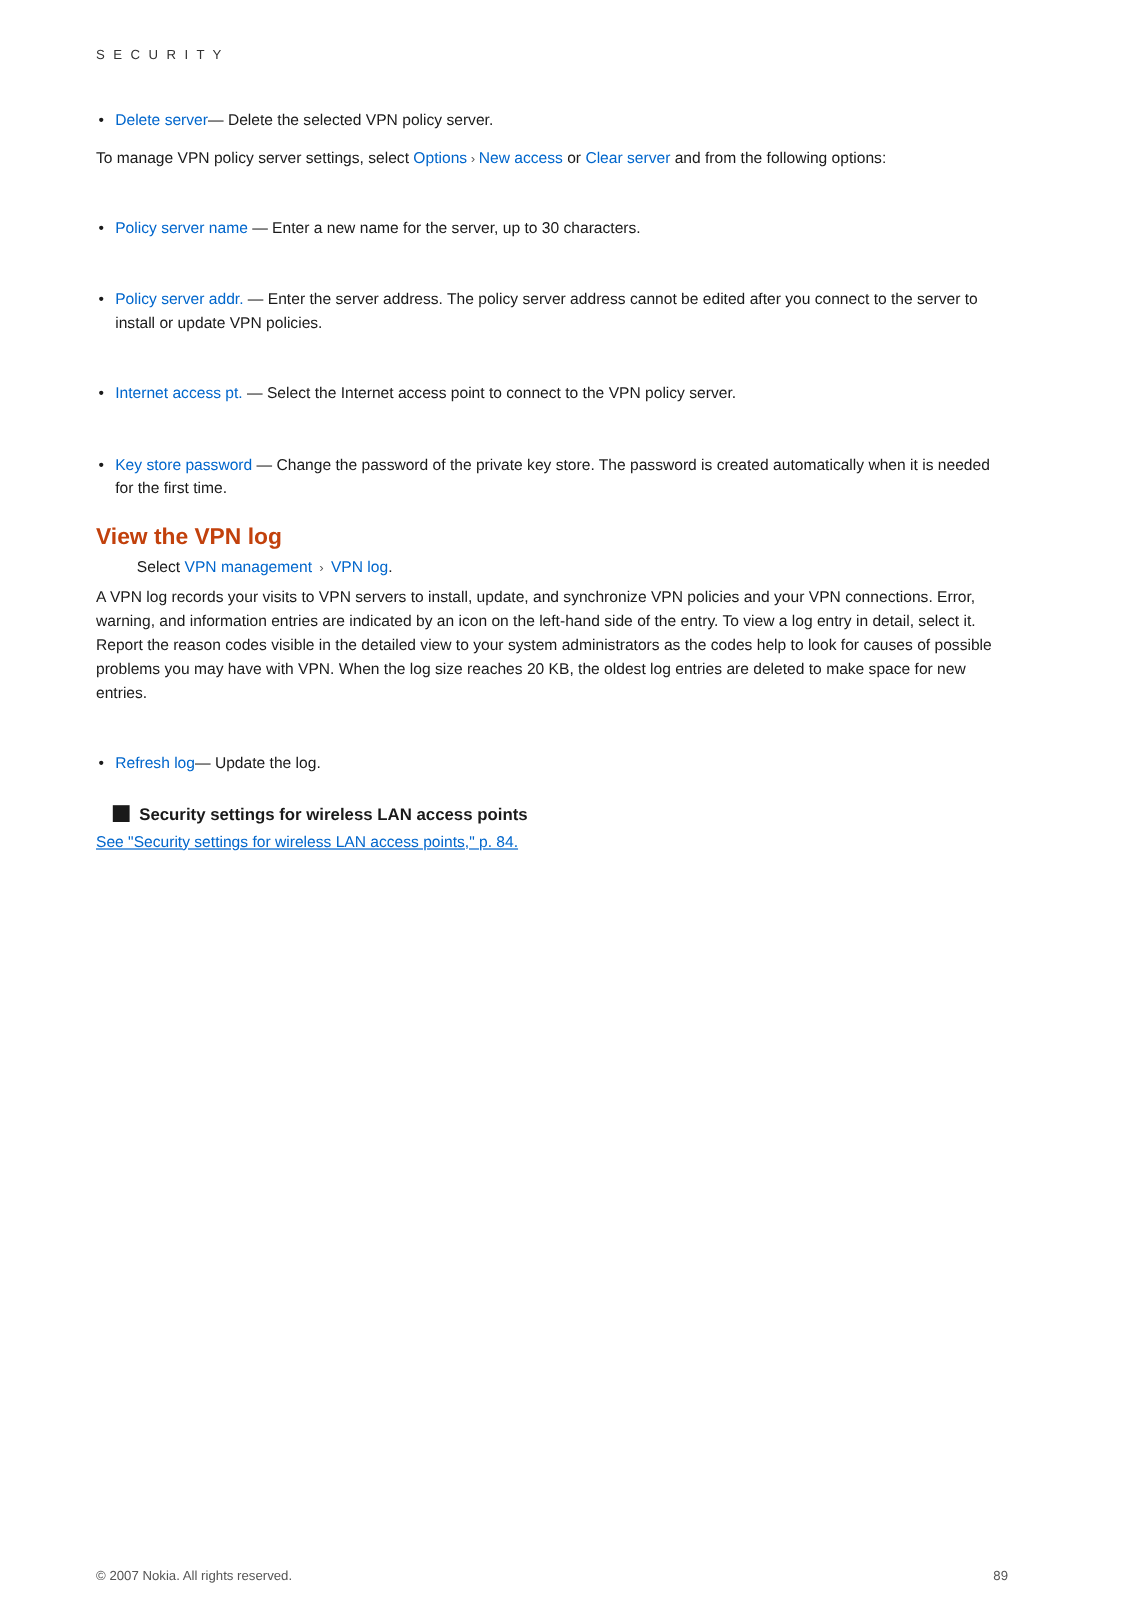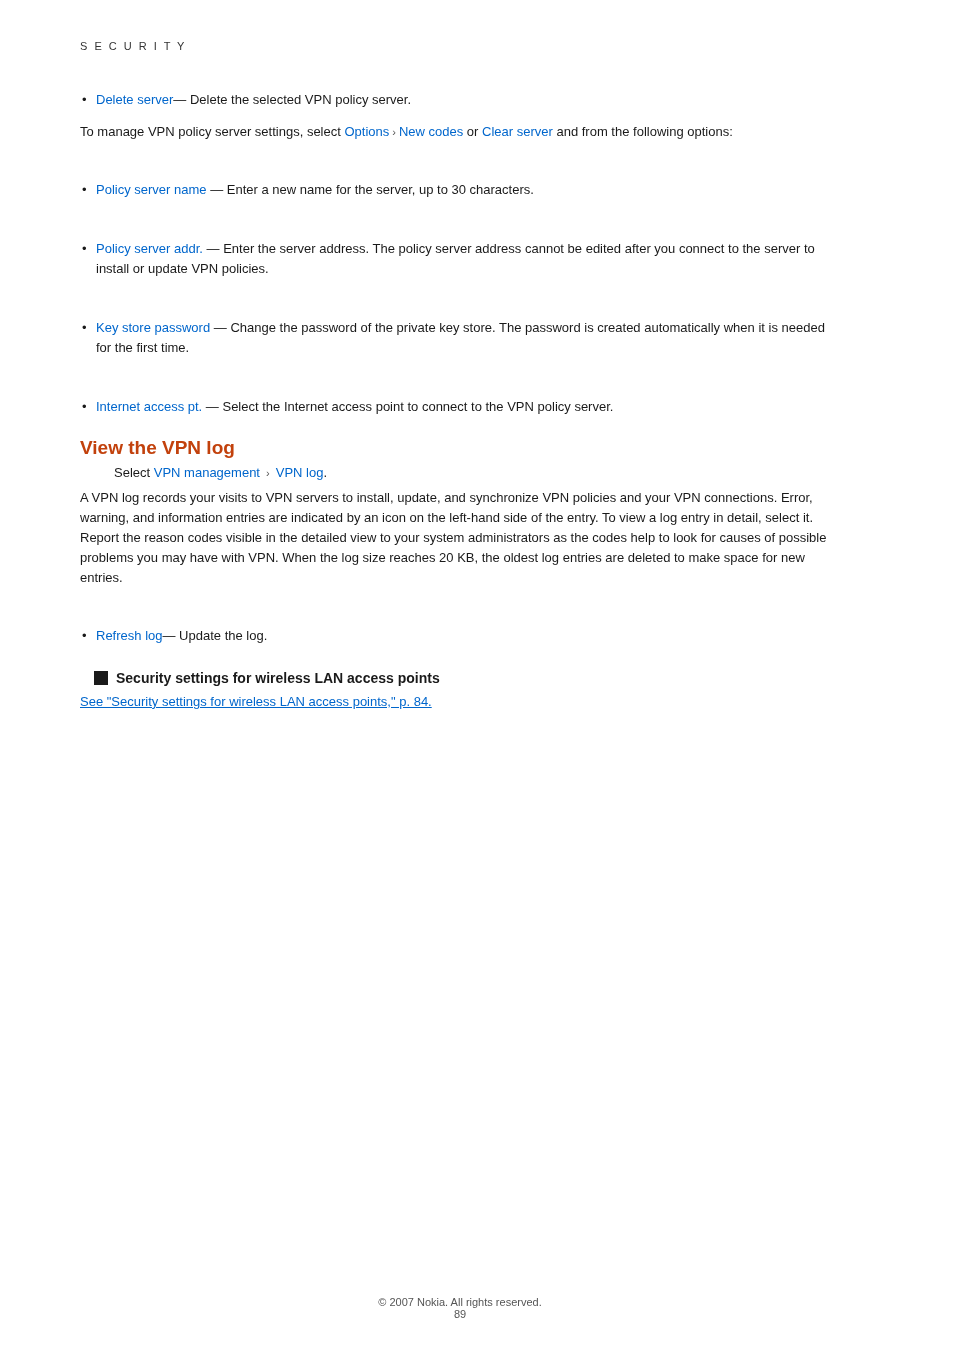--- a/index.html
+++ b/index.html
@@ -114,21 +114,20 @@
     .footer {
       position: absolute;
       bottom: 30px;
       left: 80px;
       right: 80px;
       display: flex;
       justify-content: space-between;
       align-items: center;
       font-size: 11px;
       color: #555;
-      flex-direction: column;
     }
 
     .see-link {
       color: #0066cc;
       text-decoration: underline;
       font-size: 13px;
     }
   </style>
 </head>
 <body>
@@ -137,35 +136,35 @@
 
   <div class="section-label">S e c u r i t y</div>
 
   <ul class="bullet-list">
     <li>
       <a class="link-blue">Delete server</a><span>— Delete the selected VPN policy server.</span>
     </li>
   </ul>
 
   <p class="body-text">
-    <span>To manage VPN policy server settings, select </span><a class="link-blue">Options</a><span class="chevron">›</span><a class="link-blue">New codes</a><span> or </span><a class="link-blue">Clear server</a><span> and from the following options:</span>
+    <span>To manage VPN policy server settings, select </span><a class="link-blue">Options</a><span class="chevron">›</span><a class="link-blue">New access</a><span> or </span><a class="link-blue">Clear server</a><span> and from the following options:</span>
   </p>
 
   <ul class="bullet-list">
     <li>
       <a class="link-blue">Policy server name</a><span> — Enter a new name for the server, up to 30 characters.</span>
     </li>
     <li>
       <a class="link-blue">Policy server addr.</a><span> — Enter the server address. The policy server address cannot be edited after you connect to the server to install or update VPN policies.</span>
     </li>
     <li>
-      <a class="link-blue">Key store password</a><span> — Change the password of the private key store. The password is created automatically when it is needed for the first time.</span>
+      <a class="link-blue">Internet access pt.</a><span> — Select the Internet access point to connect to the VPN policy server.</span>
     </li>
     <li>
-      <a class="link-blue">Internet access pt.</a><span> — Select the Internet access point to connect to the VPN policy server.</span>
+      <a class="link-blue">Key store password</a><span> — Change the password of the private key store. The password is created automatically when it is needed for the first time.</span>
     </li>
   </ul>
 
   <div class="subsection-heading">View the VPN log</div>
 
   <p class="nav-path">
     <span>Select </span><a class="link-blue">VPN management</a><span class="chevron"> › </span><a class="link-blue">VPN log</a><span>.</span>
   </p>
 
   <p class="body-text">A VPN log records your visits to VPN servers to install, update, and synchronize VPN policies and your VPN connections. Error, warning, and information entries are indicated by an icon on the left-hand side of the entry. To view a log entry in detail, select it. Report the reason codes visible in the detailed view to your system administrators as the codes help to look for causes of possible problems you may have with VPN. When the log size reaches 20 KB, the oldest log entries are deleted to make space for new entries.</p>

